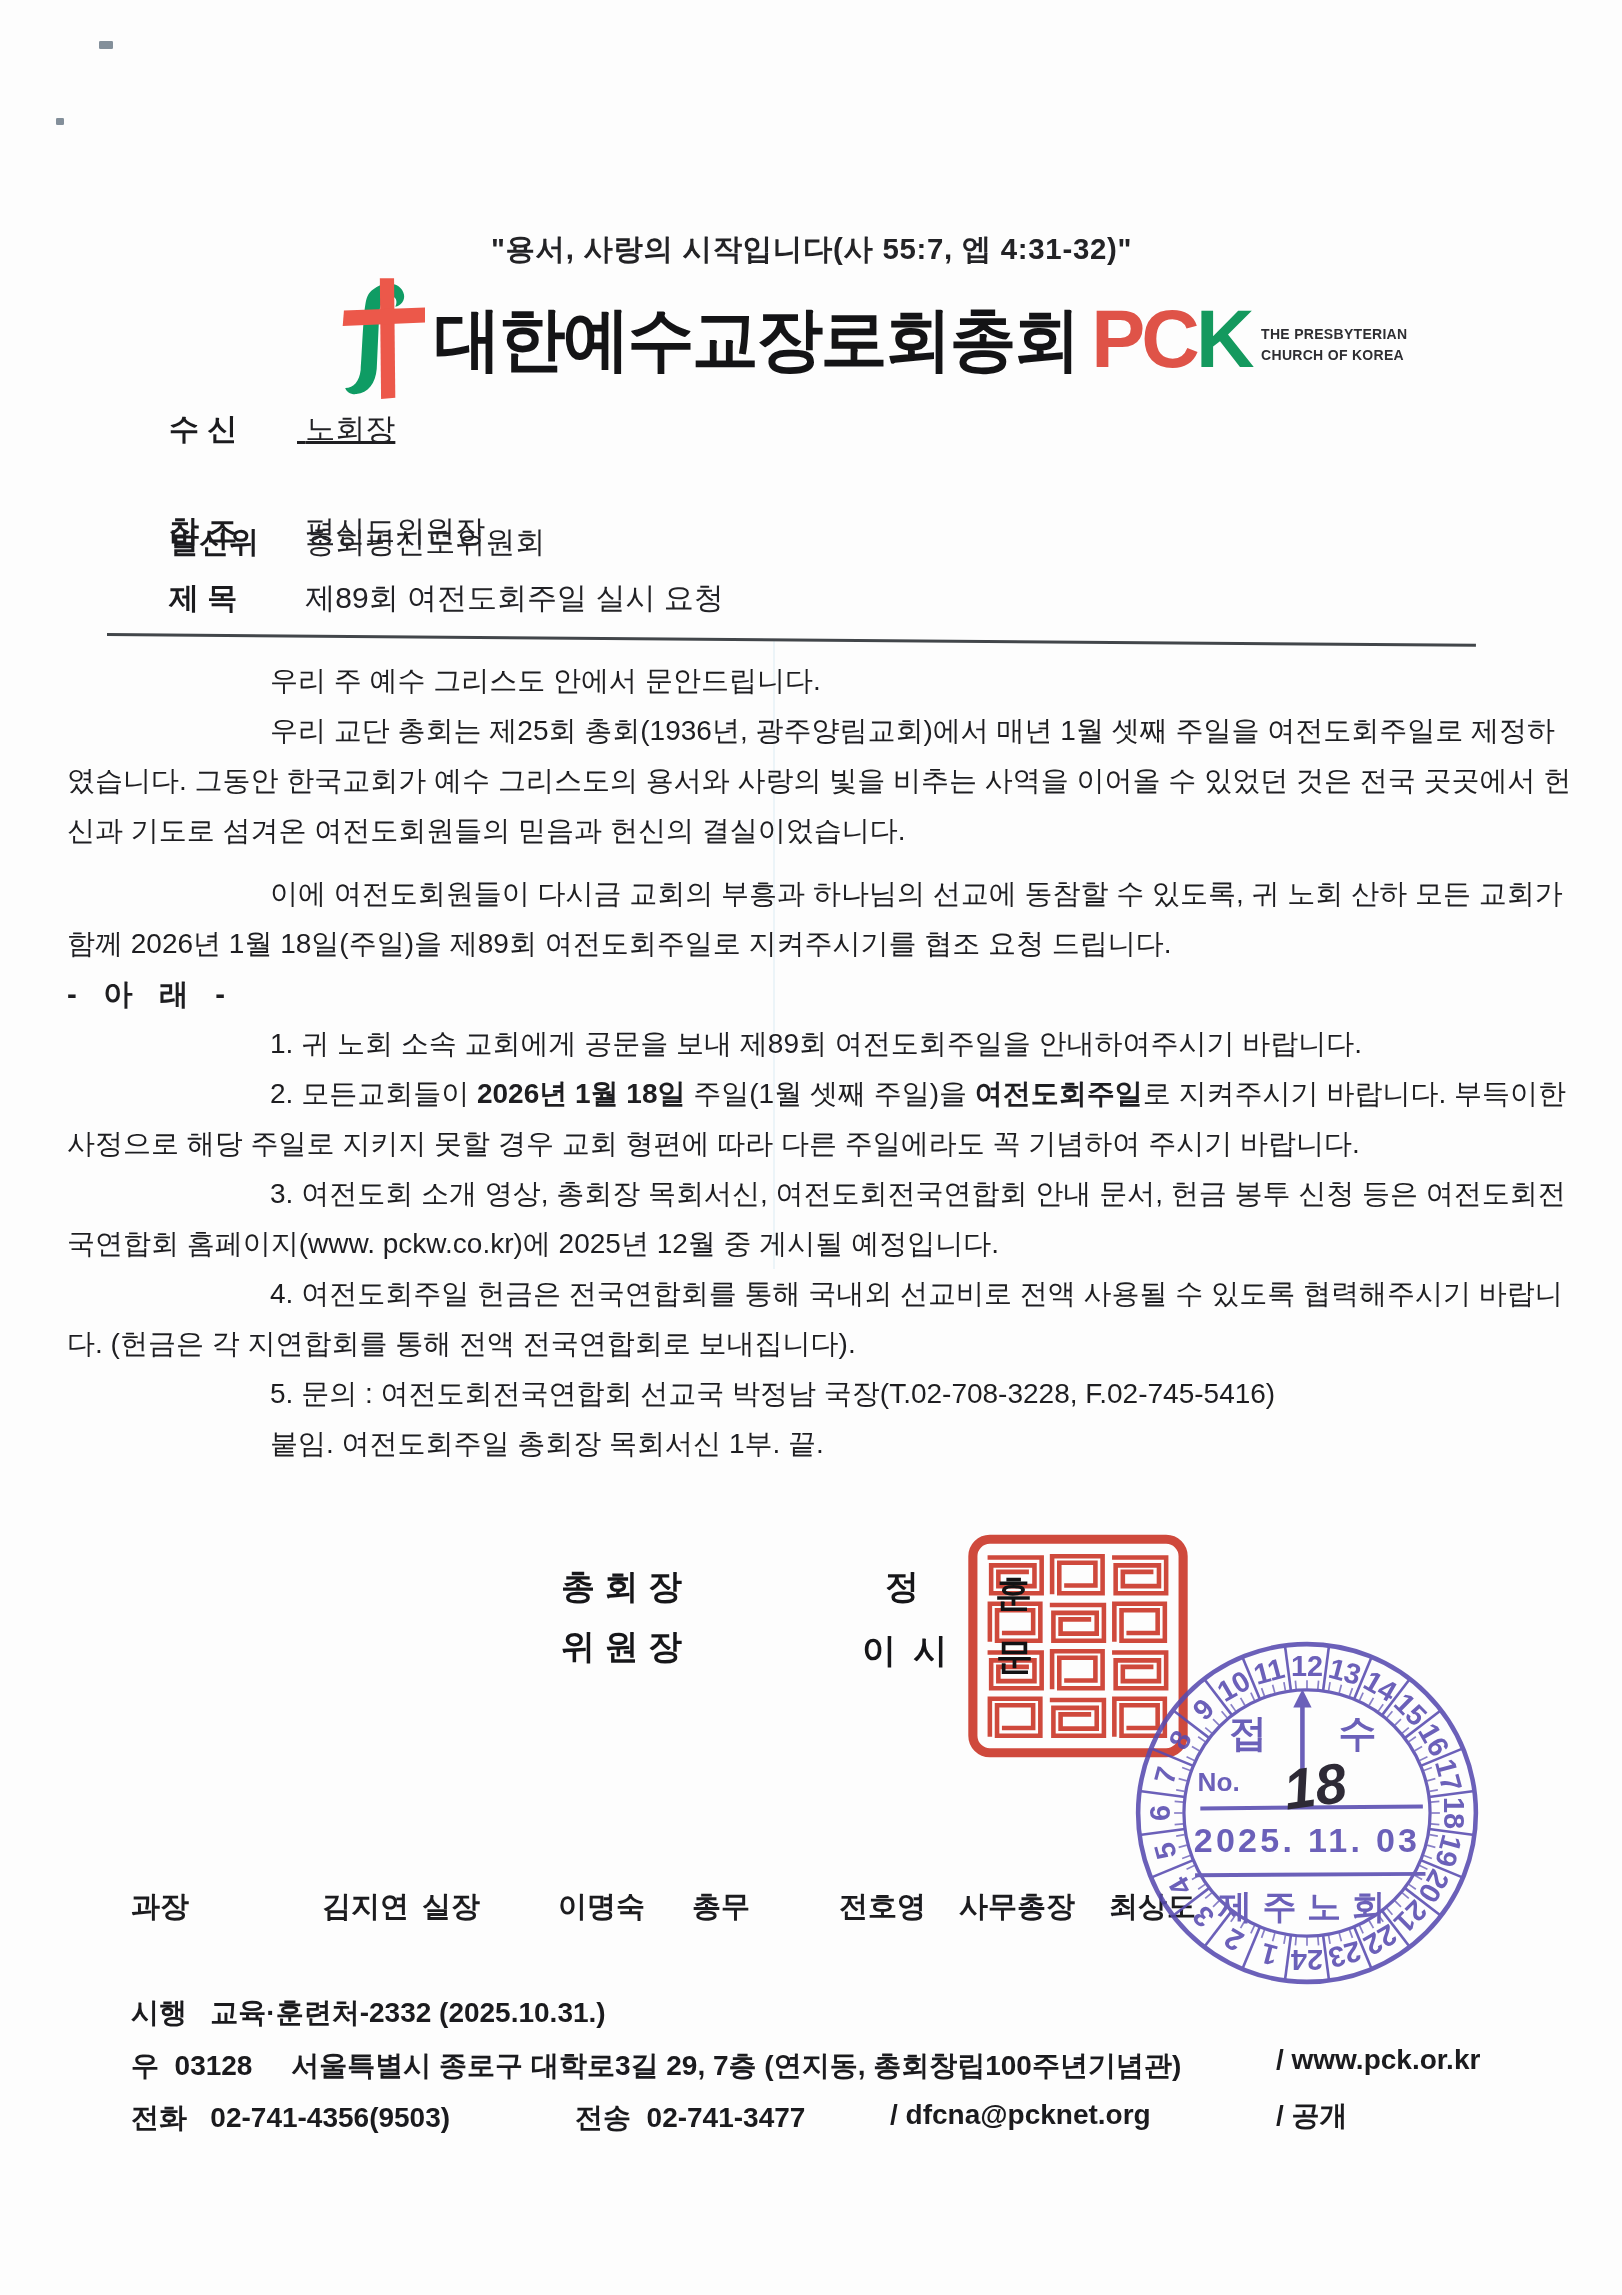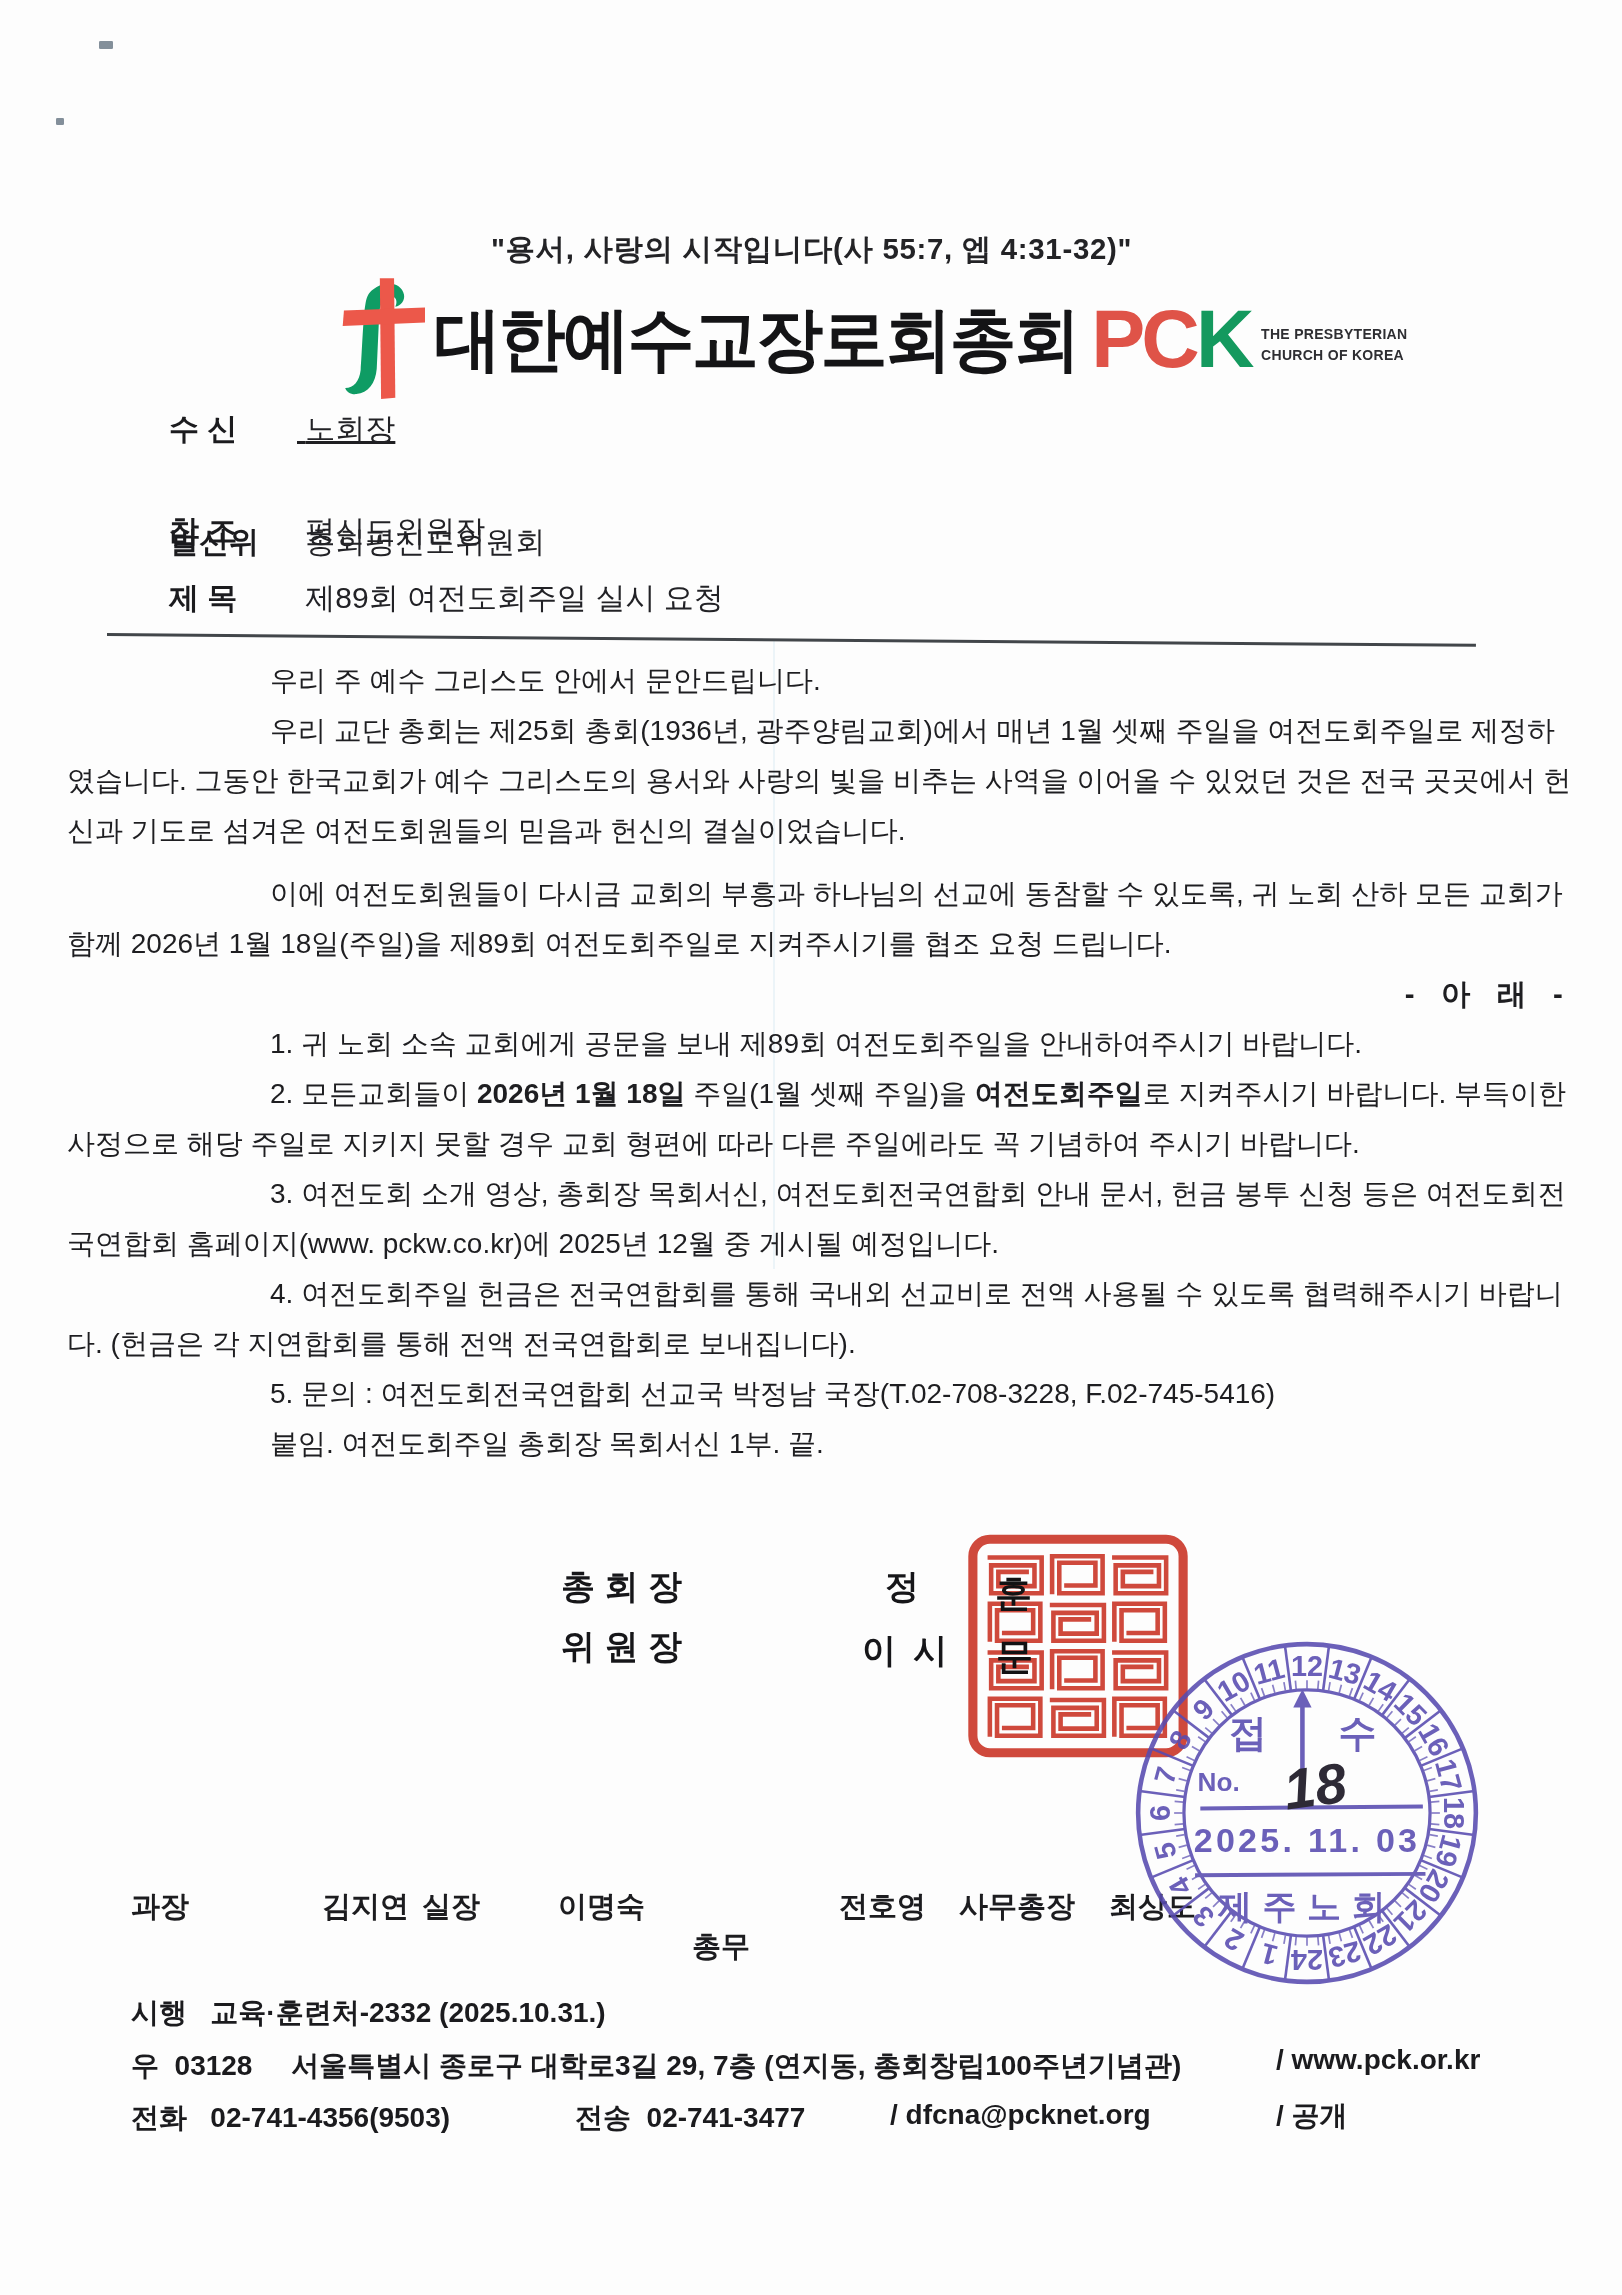--- a/index.html
+++ b/index.html
@@ -25,21 +25,21 @@
   
   .field-row{position:absolute;left:169px;height:39px;font-size:30px;white-space:nowrap;}
   .field-label{display:inline-block;width:128px;font-weight:800;color:#1b1b1e;}
   .field-value{font-weight:500;color:#222226;}
   
   #divider{top:633px;left:107px;width:1369px;height:3.3px;background:#42464a;transform:rotate(0.45deg);transform-origin:left center;}
   
   #body-flow{top:656px;left:67px;width:1505px;font-size:28px;line-height:50px;word-break:break-all;color:#1e1e21;}
   #body-flow p{margin:0;text-indent:203px;}
   #body-flow p.sp3{margin-top:13px;}
-  #below-heading{margin:0;text-align:right;text-indent:0!important;font-size:29.4px;letter-spacing:9.2px;font-weight:600;margin-bottom:46px;}
+  #below-heading{margin:0;text-align:left;text-indent:0!important;font-size:29.4px;letter-spacing:9.2px;font-weight:600;margin-bottom:46px;}
   #body-flow .b{font-weight:800;}
   #attachment{margin:0;text-indent:203px;}
   
   .sig{position:absolute;font-size:34px;font-weight:700;color:#161619;white-space:nowrap;}
   .sig-name{letter-spacing:3.9px;}
   .sig-overlap{z-index:6;font-weight:800;color:#121214;}
   
   #seal-svg{position:absolute;left:967px;top:1533px;z-index:4;opacity:.92;}
   
   #stamp-svg{position:absolute;left:1127px;top:1633px;z-index:5;}
@@ -277,21 +277,21 @@
       <line x1="104" y1="370" x2="456" y2="368" stroke="#584bb0" stroke-width="6"></line>
       <text class="stamp-txt" x="275" y="436" text-anchor="middle" font-size="52" letter-spacing="16" font-weight="700">제주노회</text>
     </g>
     <text id="stamp-handwritten" x="240" y="268" font-size="86" transform="rotate(-8 258 240)">18</text>
   </svg>
 
   <span class="staff-item" style="left:131px;">과장</span>
   <span class="staff-item" style="left:322px;">김지연</span>
   <span class="staff-item" style="left:422px;">실장</span>
   <span class="staff-item" style="left:558px;">이명숙</span>
-  <span class="staff-item" style="left:692px;margin-top:40px;">총무</span>
+  <span class="staff-item" style="left:692px;">총무</span>
   <span class="staff-item" style="left:839px;">전호영</span>
   <span class="staff-item" style="left:959px;">사무총장</span>
   <span class="staff-item" style="left:1109px;">최상도</span>
 
   <div class="foot" style="left:131px;top:1994px;">
     <b>시행</b>&nbsp;&nbsp;
     <span>교육·훈련처-2332 (2025.10.31.)</span>
   </div>
   <div class="foot" style="left:131px;top:2047px;">
     <b>우</b>&nbsp;

